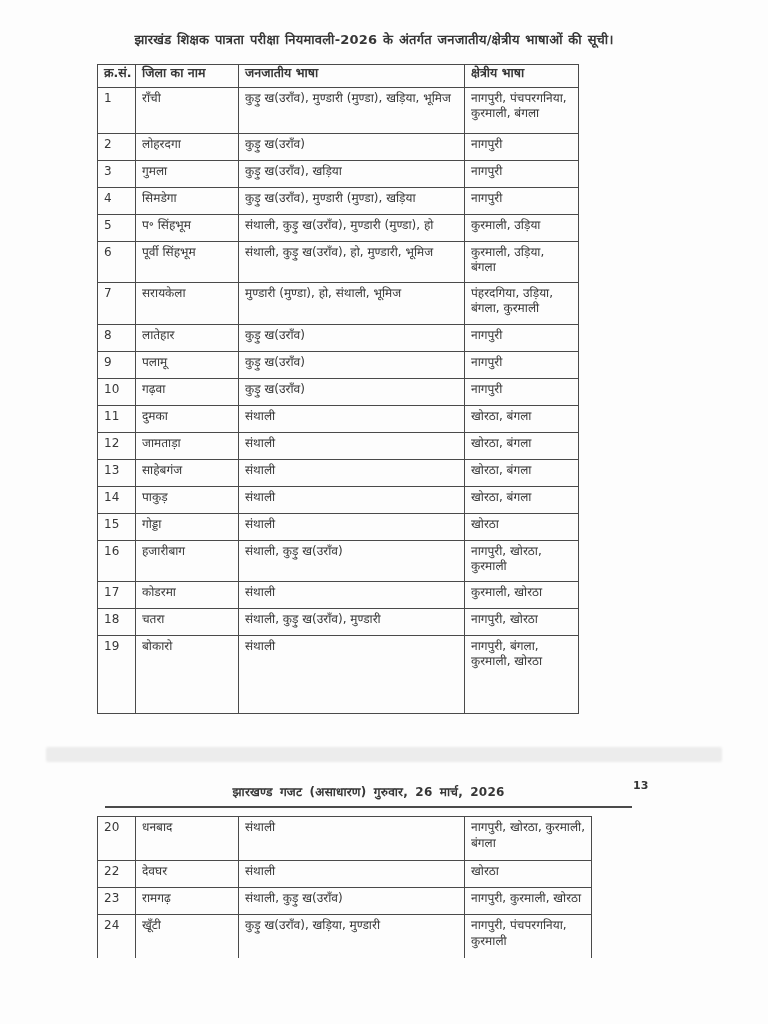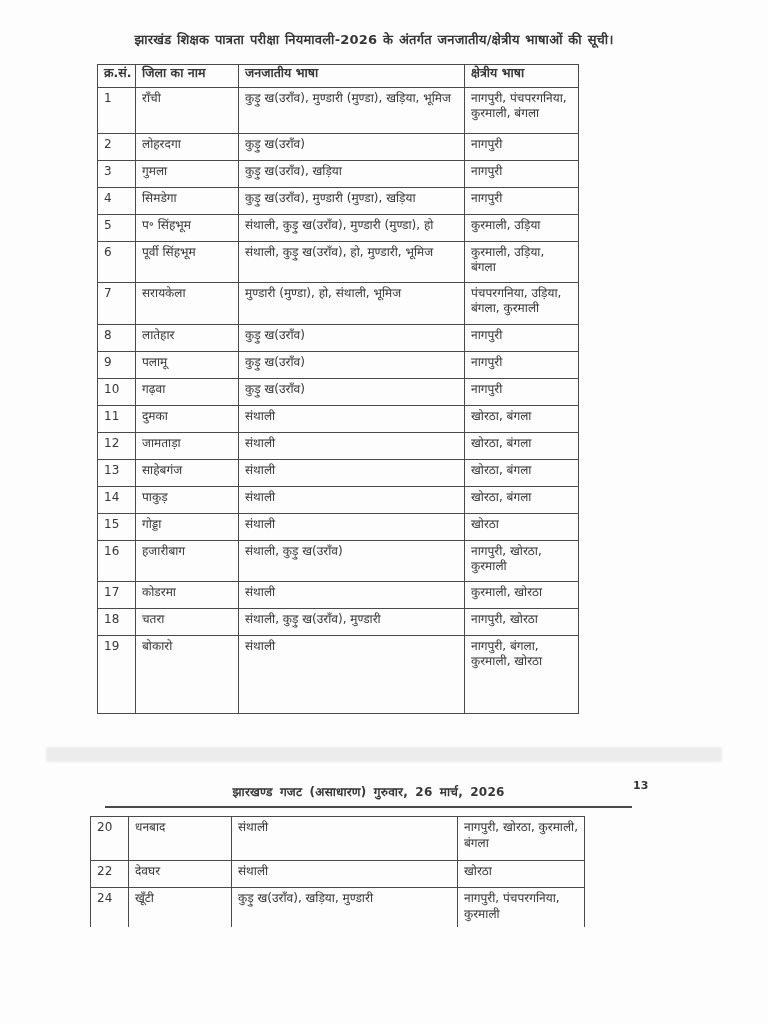--- a/index.html
+++ b/index.html
@@ -26,21 +26,21 @@
     letter-spacing: 0.2px;
     word-spacing: 1px;
   }
   table.lang-table {
     position: absolute;
     border-collapse: collapse;
     table-layout: fixed;
     background: transparent;
   }
   #table1 { left: 97px; top: 64px; width: 481px; }
-  #table2 { left: 90px; top: 816px; width: 494px; }
+  #table2 { left: 97px; top: 816px; width: 494px; }
   .lang-table th, .lang-table td {
     border: 1.6px solid var(--border-color, #4a4a4a);
     padding: 3px 6px 4px 6px;
     vertical-align: top;
     text-align: left;
     font-size: 12px;
     line-height: 1.32;
     color: var(--text-color, #373737);
     font-weight: 500;
     overflow: hidden;
@@ -160,21 +160,21 @@
         <tr>
           <td>6</td>
           <td>पूर्वी सिंहभूम</td>
           <td>संथाली, कुड़ु ख(उराँव), हो, मुण्डारी, भूमिज</td>
           <td>कुरमाली, उड़िया, बंगला</td>
         </tr>
         <tr>
           <td>7</td>
           <td>सरायकेला</td>
           <td>मुण्डारी (मुण्डा), हो, संथाली, भूमिज</td>
-          <td>पंचपरगनिया, उड़िया, बंगला, कुरमाली</td>
+          <td>पंहरदगिया, उड़िया, बंगला, कुरमाली</td>
         </tr>
         <tr>
           <td>8</td>
           <td>लातेहार</td>
           <td>कुड़ु ख(उराँव)</td>
           <td>नागपुरी</td>
         </tr>
         <tr>
           <td>9</td>
           <td>पलामू</td>
@@ -266,20 +266,26 @@
           <td>संथाली</td>
           <td>नागपुरी, खोरठा, कुरमाली, बंगला</td>
         </tr>
         <tr>
           <td>22</td>
           <td>देवघर</td>
           <td>संथाली</td>
           <td>खोरठा</td>
         </tr>
         <tr>
+          <td>23</td>
+          <td>रामगढ़</td>
+          <td>संथाली, कुड़ु ख(उराँव)</td>
+          <td>नागपुरी, कुरमाली, खोरठा</td>
+        </tr>
+        <tr>
           <td>24</td>
           <td>खूँटी</td>
           <td>कुड़ु ख(उराँव), खड़िया, मुण्डारी</td>
           <td>नागपुरी, पंचपरगनिया, कुरमाली</td>
         </tr>
       </tbody>
   </table>
 
 </div>
 

